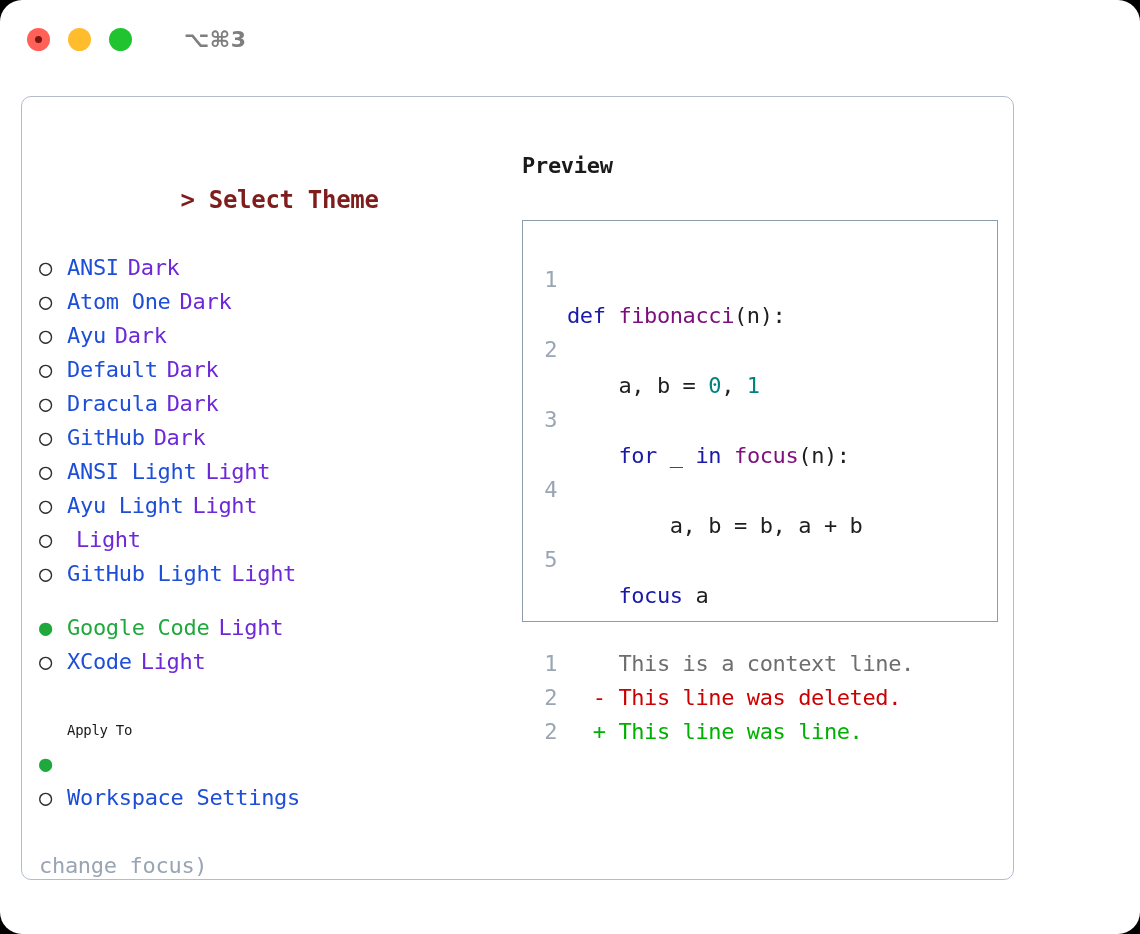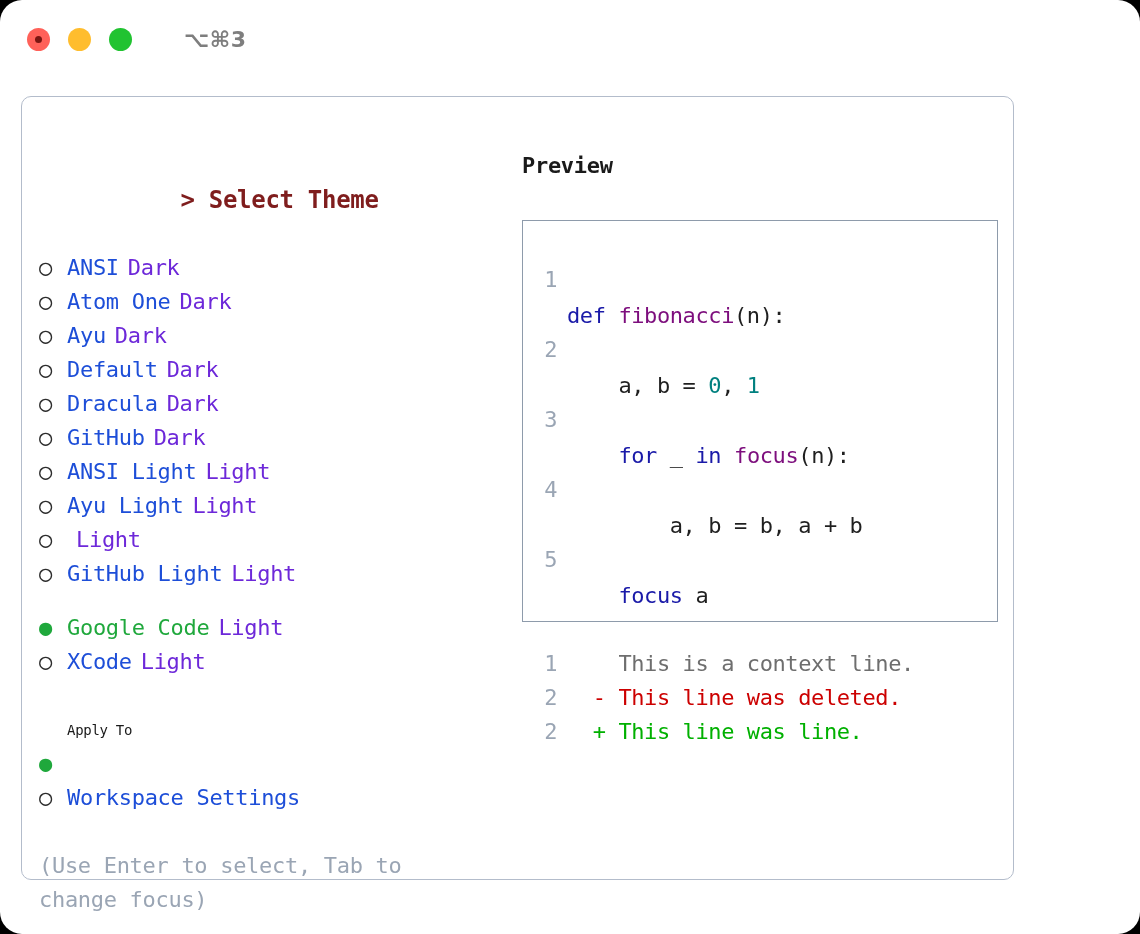--- a/index.html
+++ b/index.html
@@ -239,21 +239,20 @@
         <div class="apply-header">Apply To</div>
 
         <div id="apply-list">
             <div class="list-row"><span class="marker selected">●</span></div>
             <div class="list-row"><span class="marker">○</span><span class="row-label">Workspace Settings</span></div>
           </div>
 
         <div class="spacer-md"></div>
 
         <div class="hint">
-          <div>(Use Enter to select, Tab to</div>
           <div>change focus)</div>
         </div>
 
       </div>
 
       <div class="right-col">
         <div class="preview-title">Preview</div>
 
         <div class="code-box">
           <div id="code-lines">

